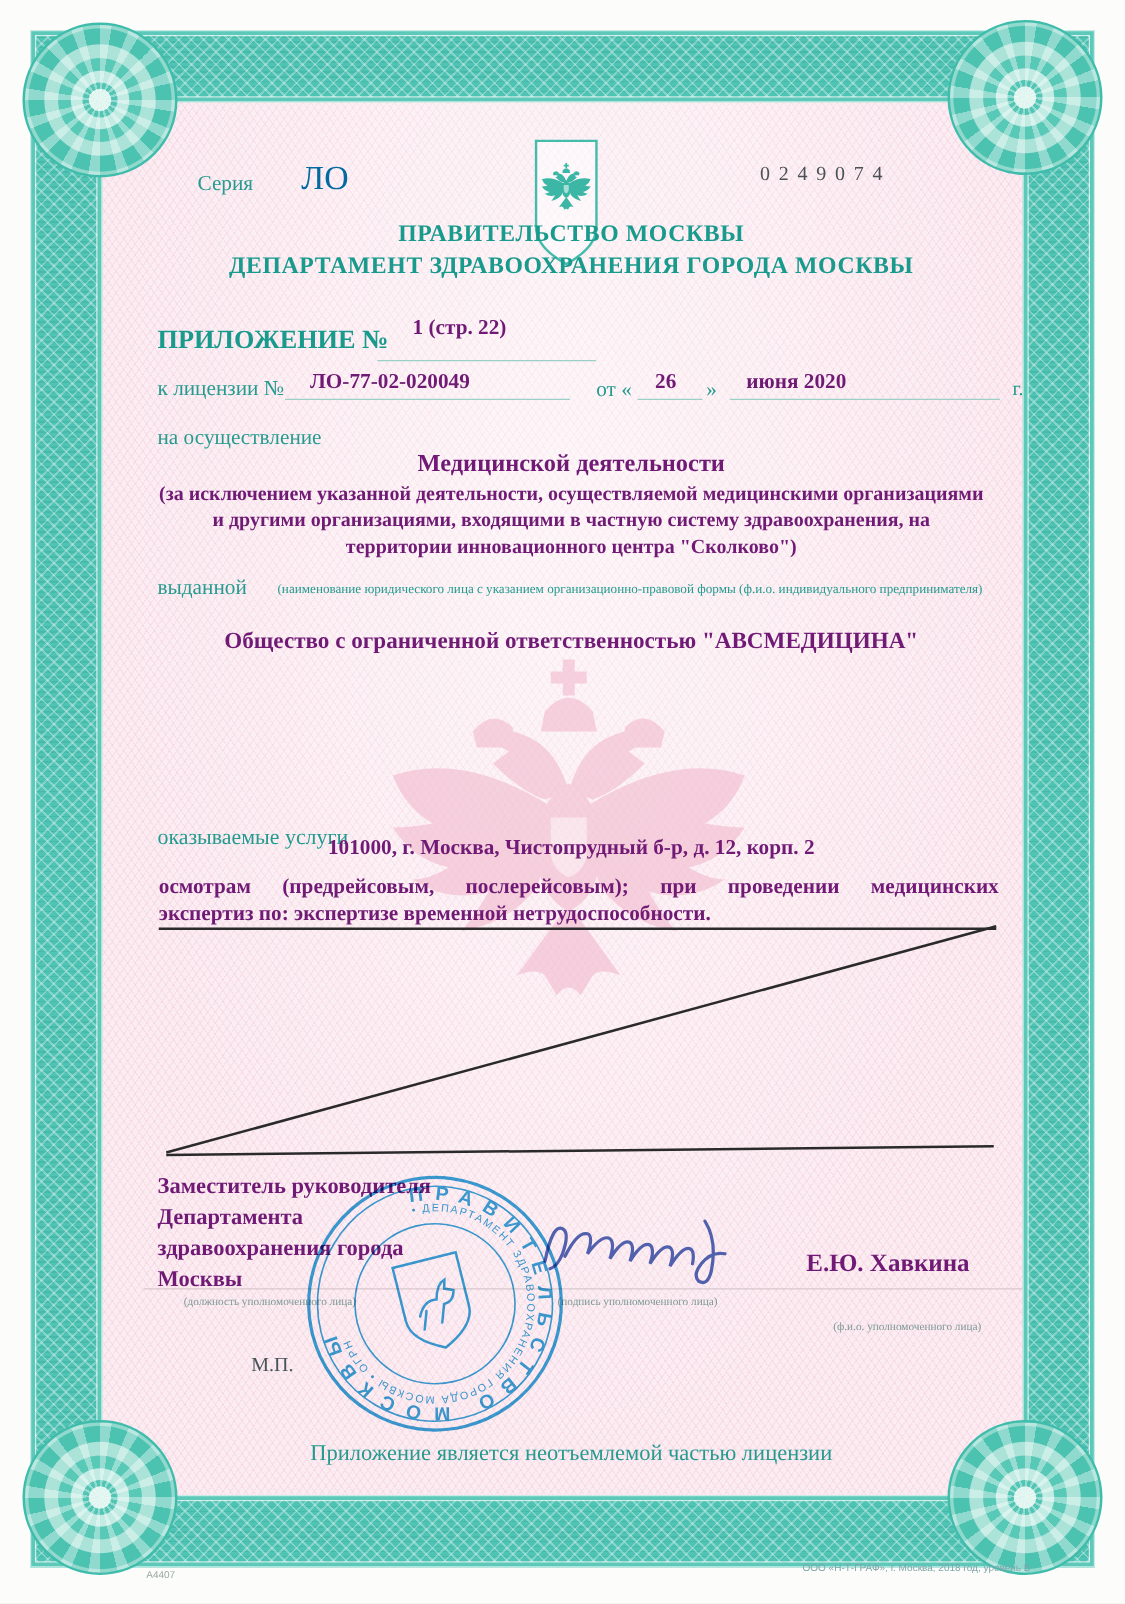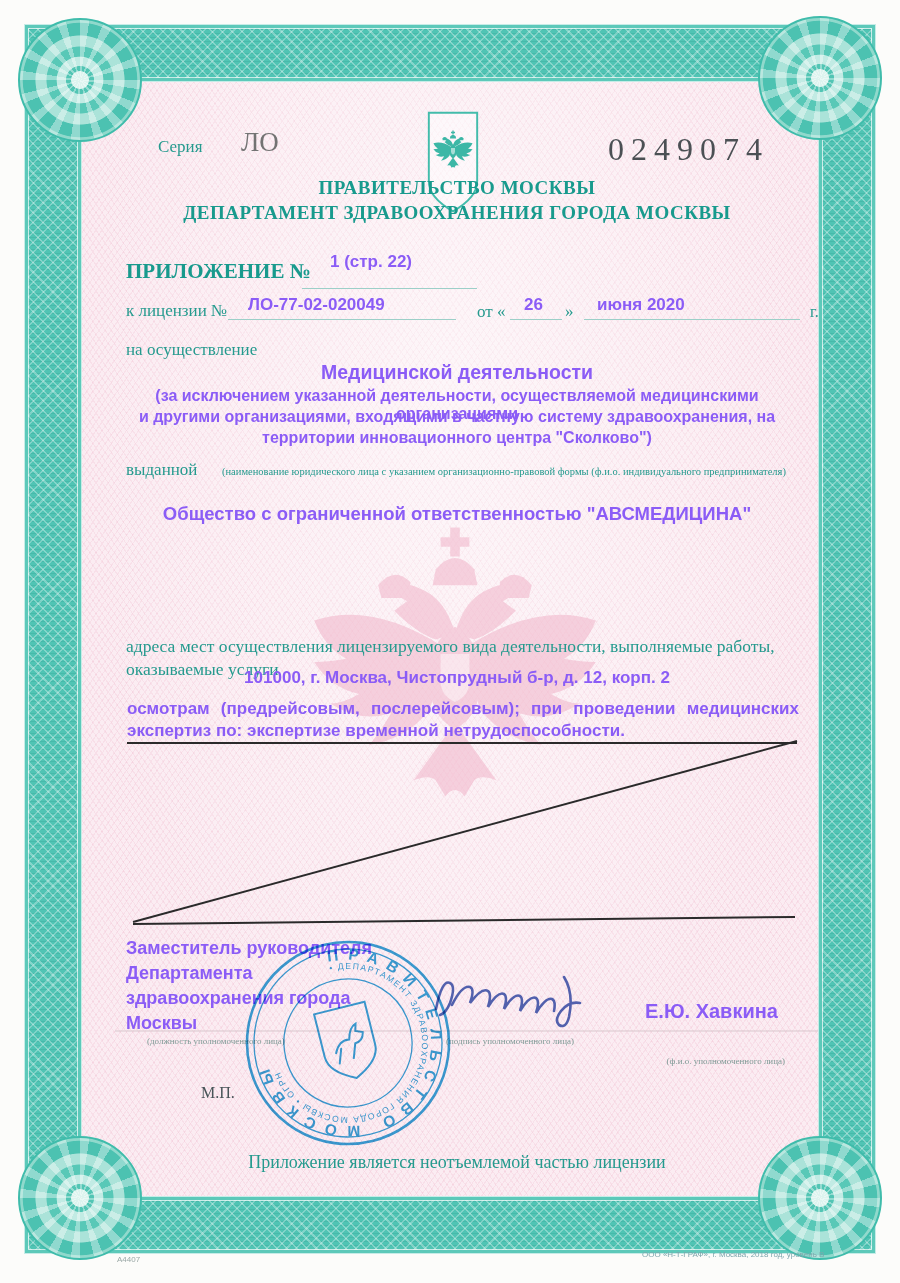--- a/index.html
+++ b/index.html
@@ -25,21 +25,21 @@
   
   .inner{position:absolute;left:82px;top:82px;width:736px;height:1114px;
     background-color:#fbecf2;
     background-image:
       radial-gradient(ellipse at 50% 28%, rgba(255,255,255,.55), rgba(255,255,255,0) 70%),
       repeating-linear-gradient(55deg, rgba(236,170,193,.20) 0 1px, transparent 1px 5px),
       repeating-linear-gradient(-55deg, rgba(236,170,193,.20) 0 1px, transparent 1px 5px);}
 
   .teal{color:#259a8e;}
   .tealb{color:#189a8d;font-weight:bold;}
-  .fill{font-family:Liberation Sans, sans-serif;font-weight:700;color:#8b5cf6;}
+  .fill{font-family:Liberation Serif, serif;font-weight:700;color:#701a75;}
   .center{left:94px;width:726px;text-align:center;}
   .fline{position:absolute;height:1px;background:#9ccfc8;}
   .cap{font-family:"Liberation Serif",serif;font-size:9px;color:#7f9a96;}
 
   svg text{font-family:"Liberation Sans",sans-serif;}
 </style>
 </head>
 <body>
 
 <div class="page">
@@ -70,26 +70,26 @@
   <div class="rosette" style="left:18px;top:18px;"></div>
   <div class="rosette" style="left:758px;top:16px;"></div>
   <div class="rosette" style="left:18px;top:1136px;"></div>
   <div class="rosette" style="left:758px;top:1136px;"></div>
 
   <svg class="abs" style="left:285px;top:518px;color:#f2b9cd;opacity:.6;" width="340" height="320" viewBox="0 0 100 100">
     <use href="#dbl-eagle"></use>
   </svg>
 
   <div class="abs teal" style="left:158px;top:137px;font-size:17px;">Серия</div>
-  <div class="abs" style="left:241px;top:127px;font-size:27px;color:#737373;">ЛО</div>
+  <div class="abs" style="left:241px;top:127px;font-size:27px;color:#0369a1;">ЛО</div>
   <svg class="abs" style="left:424px;top:106px;color:#3cb7a6;" width="58" height="112" viewBox="0 0 60 112">
     <path d="M5,5 H55 V76 Q55,93 30,107 Q5,93 5,76 Z" fill="rgba(255,255,255,.45)" stroke="#43bcab" stroke-width="2"></path>
     <use href="#dbl-eagle" transform="translate(7,22) scale(0.46)"></use>
   </svg>
-  <div class="abs" style="left:608px;top:131px;font-size:32px;letter-spacing:7px;color:#4b5054;">0249074</div>
+  <div class="abs" style="left:608px;top:131px;font-size:16px;letter-spacing:7px;color:#4b5054;">0249074</div>
 
   <div class="abs center tealb" style="top:177px;font-size:19px;letter-spacing:.5px;">ПРАВИТЕЛЬСТВО МОСКВЫ</div>
   <div class="abs center tealb" style="top:202px;font-size:19px;letter-spacing:.5px;">ДЕПАРТАМЕНТ ЗДРАВООХРАНЕНИЯ ГОРОДА МОСКВЫ</div>
 
   <div class="abs tealb" style="left:126px;top:259px;font-size:21px;">ПРИЛОЖЕНИЕ  №</div>
   <div class="abs fill" style="left:330px;top:252px;font-size:17px;">1 (стр. 22)</div>
   <div class="fline" style="left:302px;top:288px;width:175px;"></div>
 
   <div class="abs teal" style="left:126px;top:301px;font-size:17px;">к лицензии №</div>
   <div class="abs fill" style="left:248px;top:295px;font-size:17px;">ЛО-77-02-020049</div>
@@ -105,21 +105,20 @@
   <div class="abs teal" style="left:126px;top:340px;font-size:17px;">на осуществление</div>
   <div class="abs center fill" style="top:361px;font-size:19.5px;">Медицинской деятельности</div>
   <div class="abs center fill" style="top:387px;font-size:16px;font-weight:600;">(за исключением указанной деятельности, осуществляемой медицинскими организациями</div>
   <div class="abs center fill" style="top:429px;font-size:16px;font-weight:600;">территории инновационного центра "Сколково")</div>
   <div class="abs center fill" style="top:408px;font-size:16px;font-weight:600;">и другими организациями, входящими в частную систему здравоохранения, на</div>
 
   <div class="abs teal" style="left:126px;top:460px;font-size:17px;">выданной</div>
   <div class="abs teal" style="left:222px;top:466px;width:575px;font-size:10.5px;">(наименование юридического лица с указанием организационно-правовой формы  (ф.и.о. индивидуального предпринимателя)</div>
   <div class="abs center fill" style="top:503px;font-size:18.5px;">Общество с ограниченной ответственностью "АВСМЕДИЦИНА"</div>
 
-  <div class="abs teal" style="left:126px;top:636px;font-size:17.5px;">адреса мест осуществления лицензируемого вида деятельности, выполняемые работы,</div>
   <div class="abs teal" style="left:126px;top:659px;font-size:17.5px;">оказываемые услуги</div>
   <div class="abs center fill" style="top:668px;font-size:17px;">101000, г. Москва, Чистопрудный б-р, д. 12, корп. 2</div>
   <div class="abs fill" style="left:127px;top:699px;width:672px;font-size:17px;text-align:justify;text-align-last:justify;">осмотрам  (предрейсовым,  послерейсовым);  при  проведении  медицинских</div>
   <div class="abs fill" style="left:127px;top:721px;width:670px;font-size:17px;border-bottom:2px solid #2b2b2b;padding-bottom:1px;">экспертиз по: экспертизе временной нетрудоспособности.</div>
 
   <svg class="abs" style="left:0;top:0;pointer-events:none;" width="900" height="1283" viewBox="0 0 900 1283">
     <line x1="797" y1="741" x2="133" y2="922" stroke="#2a2a2a" stroke-width="2"></line>
     <line x1="133" y1="924" x2="795" y2="917" stroke="#2a2a2a" stroke-width="2"></line>
     <line x1="115" y1="1031" x2="818" y2="1031" stroke="#d9c7cd" stroke-width="1"></line>
   </svg>

